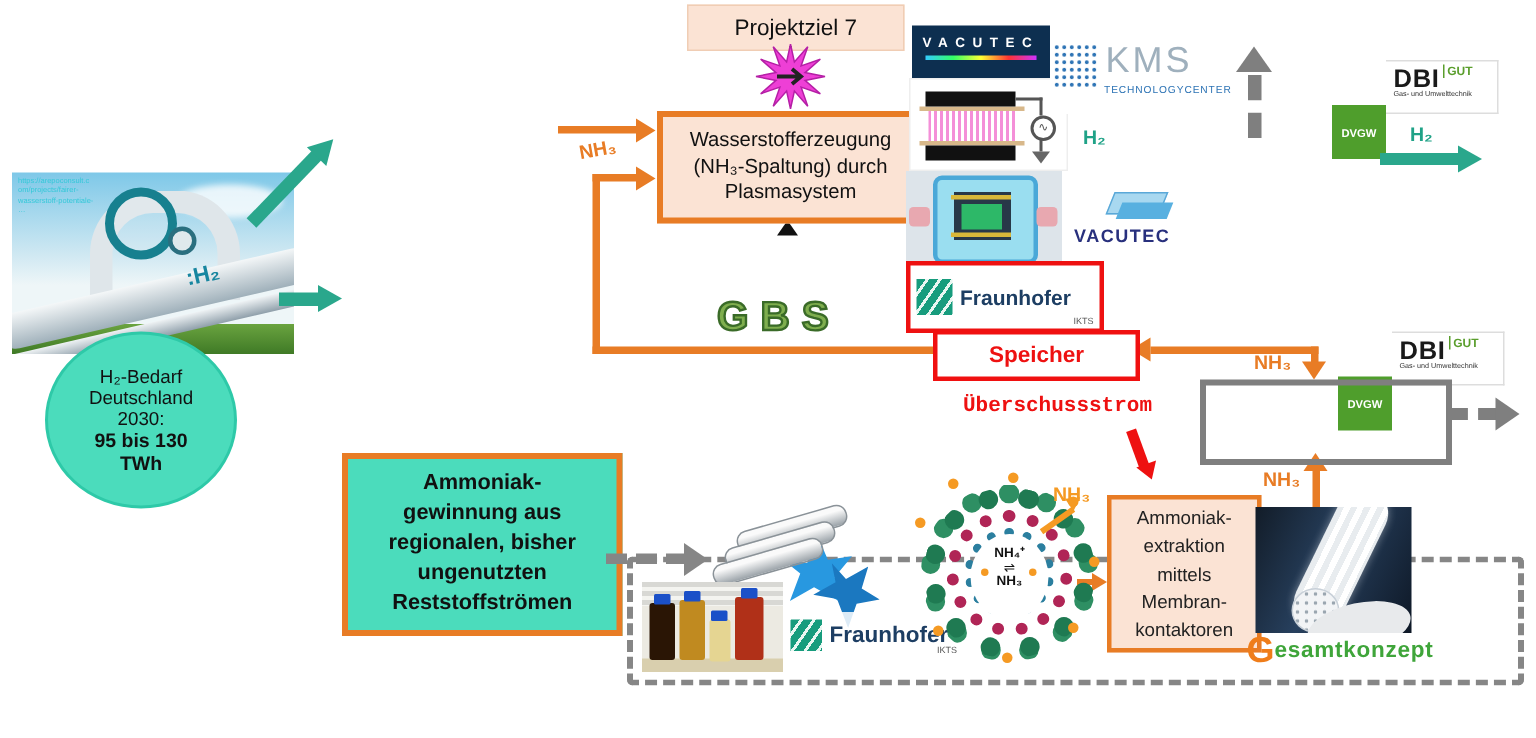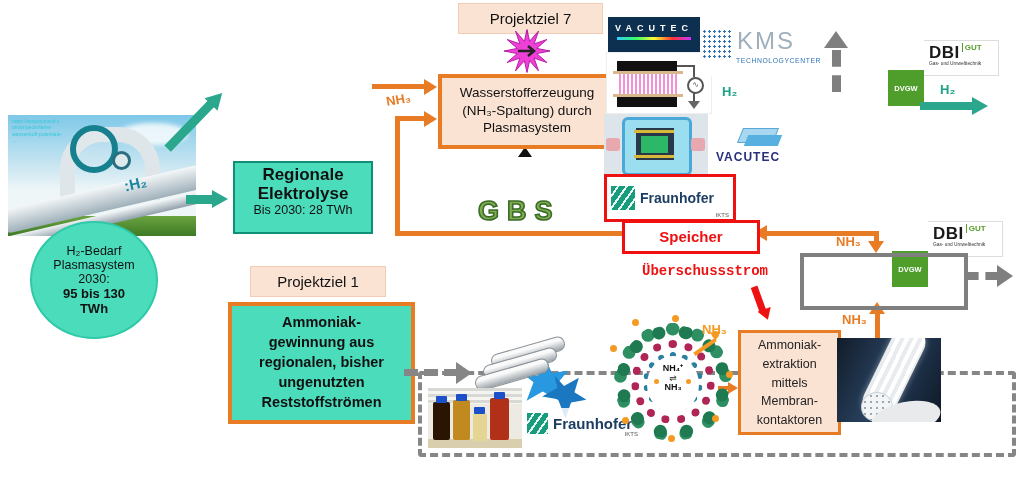--- a/index.html
+++ b/index.html
@@ -69,40 +69,35 @@
     <div class="abs" style="left:-14px;top:100px;width:215px;height:11px;background:linear-gradient(#eef2f4,#8f9faa);border-radius:6px;transform:rotate(-13deg);"></div>
     <div class="abs" style="left:116px;top:60px;transform:rotate(-13deg);color:#1786a0;font-weight:bold;font-size:15px;">:H₂</div>
     <div class="abs pre" style="left:4px;top:3px;font-size:5px;line-height:1.25;color:#35c8d8;">https://arepoconsult.c
 om/projects/fairer-
 wasserstoff-potentiale-
 …</div>
   </div>
 
   <div class="circle">
     <div class="pre" style="line-height:1.15;">H₂-Bedarf
-Plasmasystem
+Deutschland
 2030:</div>
     <div class="pre" style="font-weight:bold;font-size:13px;line-height:1.15;">95 bis 130
 TWh</div>
   </div>
 
   <div class="abs" style="left:168px;top:140px;width:86px;height:18px;transform:rotate(-46deg);transform-origin:left center;">
     <div class="abs" style="left:0;top:4px;width:64px;height:9px;background:#2aa78c;"></div>
     <div class="tri tri-r-teal" style="left:62px;top:0;"></div>
   </div>
   <div class="abs" style="left:186px;top:190px;width:46px;height:18px;">
     <div class="abs" style="left:0;top:5px;width:28px;height:9px;background:#2aa78c;"></div>
     <div class="tri tri-r-teal" style="left:26px;top:0;"></div>
   </div>
 
-  <div class="teal-box" style="left:233px;top:161px;width:136px;height:66px;padding-top:3px;">
-    <div class="pre" style="font-weight:bold;font-size:17px;line-height:1.1;">Regionale
-Elektrolyse</div>
-    <div style="font-size:12.5px;">Bis 2030: 28 TWh</div>
-  </div>
 
   <div class="peach-box" style="left:458px;top:3px;width:143px;height:29px;line-height:29px;font-size:15px;">
     <span>Projektziel 7</span>
   </div>
   <div class="abs" style="left:526px;top:31px;width:2px;height:6px;background:#111;"></div>
   <svg class="abs" style="left:503px;top:29px;" width="48" height="44" viewBox="0 0 48 44">
     <polygon points="47,22 33.7,24.6 43.9,33.5 31.1,29.1 35.5,41.9 26.6,31.7 24,43.5 21.4,31.7 12.5,41.9 16.9,29.1 4.1,33.5 14.3,24.6 1,22 14.3,19.4 4.1,10.5 16.9,14.9 12.5,2.1 21.4,12.3 24,0.5 26.6,12.3 35.5,2.1 31.1,14.9 43.9,10.5 33.7,19.4" fill="#ee3fd6" stroke="#b51fa6" stroke-width="1"></polygon>
     <path d="M15 22 H30 M25 17 L31 22 L25 27" stroke="#222" stroke-width="2.6" fill="none"></path>
   </svg>
   <div class="tri tri-u-blk" style="left:518px;top:147px;"></div>
@@ -208,23 +203,20 @@
   </div>
 
   <div class="abs" style="left:800px;top:253px;width:160px;height:49px;border:4px solid #7f7f7f;"></div>
   <div class="dash-h" style="left:965px;top:272px;width:34px;border-top:8px dashed #7f7f7f;"></div>
   <div class="tri tri-r-gray" style="left:997px;top:265px;"></div>
 
   <div class="abs" style="left:642px;top:263px;color:#ee1111;font-weight:bold;font-size:14px;font-family:Liberation Mono, monospace;">Überschussstrom</div>
   <div class="abs" style="left:755px;top:286px;width:7px;height:26px;background:#ee1111;transform:rotate(-20deg);"></div>
   <div class="tri tri-d-red" style="left:759px;top:309px;transform:rotate(-20deg);"></div>
 
-  <div class="peach-box" style="left:250px;top:266px;width:134px;height:29px;line-height:29px;font-size:15px;">
-    <span>Projektziel 1</span>
-  </div>
   <div class="teal-box obox" style="left:228px;top:302px;width:179px;height:114px;border-color:#e87c25;">
     <div class="pre" style="font-weight:bold;font-size:14.5px;line-height:1.38;margin-top:6px;">Ammoniak-
 gewinnung aus
 regionalen, bisher
 ungenutzten
 Reststoffströmen</div>
   </div>
 
   <div class="abs" style="left:418px;top:371px;width:590px;height:78px;border:4px dashed #868686;border-radius:4px;"></div>
   <div class="dash-h" style="left:404px;top:369px;width:54px;border-top:7px dashed #868686;"></div>
@@ -296,14 +288,17 @@
 kontaktoren</div>
   </div>
 
   <div class="abs" style="left:837px;top:338px;width:104px;height:84px;overflow:hidden;background:linear-gradient(115deg,#121c28 0%,#27405e 45%,#0e1826 100%);">
     <div class="abs" style="left:40px;top:-16px;width:34px;height:100px;border-radius:17px;transform:rotate(26deg);
                 background:repeating-linear-gradient(90deg,#e8ecef 0 4px,#ffffff 4px 8px);box-shadow:0 0 6px rgba(255,255,255,.4);"></div>
     <div class="abs" style="left:24px;top:54px;width:30px;height:28px;border-radius:50%;background:radial-gradient(#9aa6b0 1px,transparent 1.4px) #f2f4f6;background-size:6px 6px;border:1px solid #c8d0d8;"></div>
     <div class="abs" style="left:34px;bottom:-12px;width:70px;height:32px;border-radius:50%;background:#e8eaec;transform:rotate(-12deg);"></div>
   </div>
 
+  <div class="abs" style="left:831px;top:420px;">
+    <span style="color:#ef7d1a;font-weight:900;font-size:24px;vertical-align:-3px;">G</span><span style="color:#3fa53a;font-weight:800;font-size:15px;letter-spacing:.5px;">esamtkonzept</span>
+  </div>
 
 </div>
 
 </body></html>

